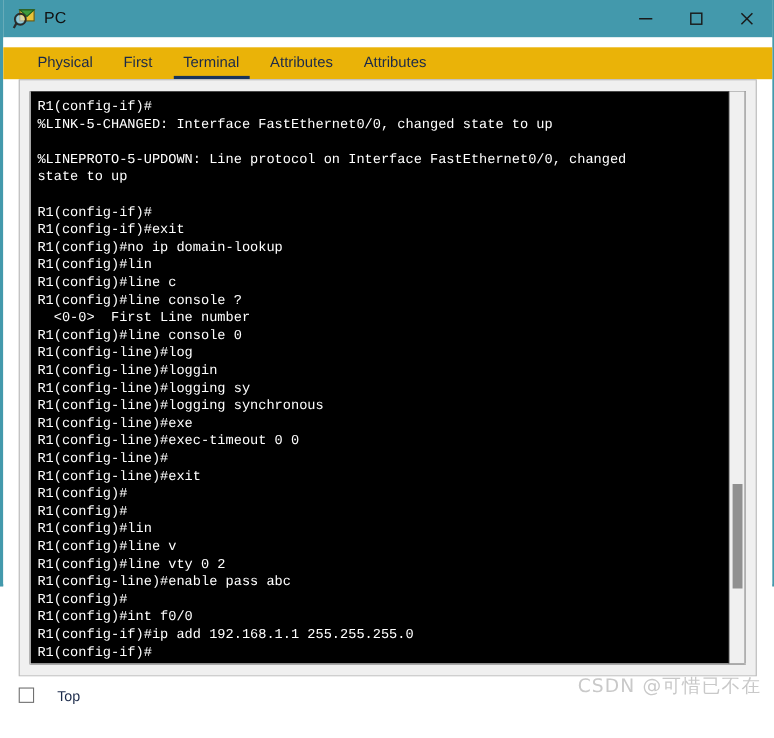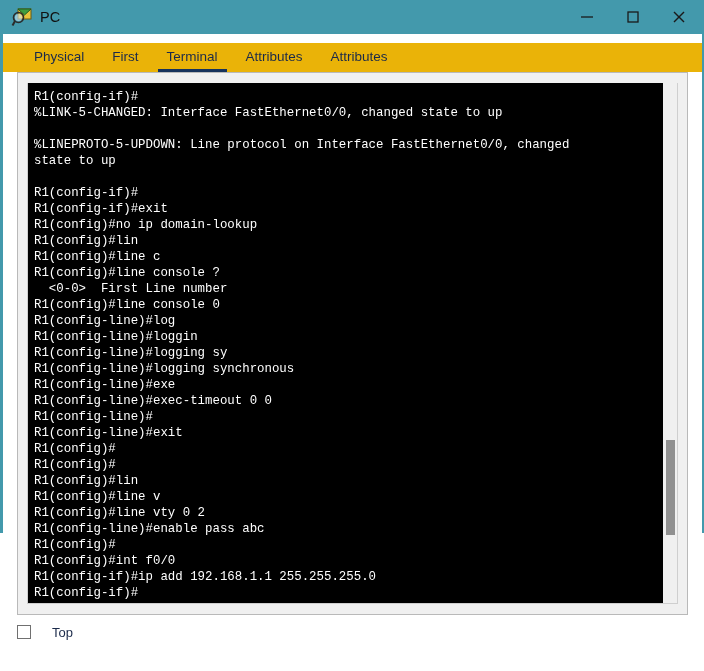--- a/index.html
+++ b/index.html
@@ -321,16 +321,17 @@
             <div id="scroll-thumb"></div>
           </div>
         </div>
 
       </div>
     </div>
 
     <div id="bottombar">
       <div id="top-checkbox"></div>
       <span id="top-label">Top</span>
+      <div id="watermark">CSDN @可惜已不在</div>
     </div>
 
   </div>
 </div>
 
 </body></html>

